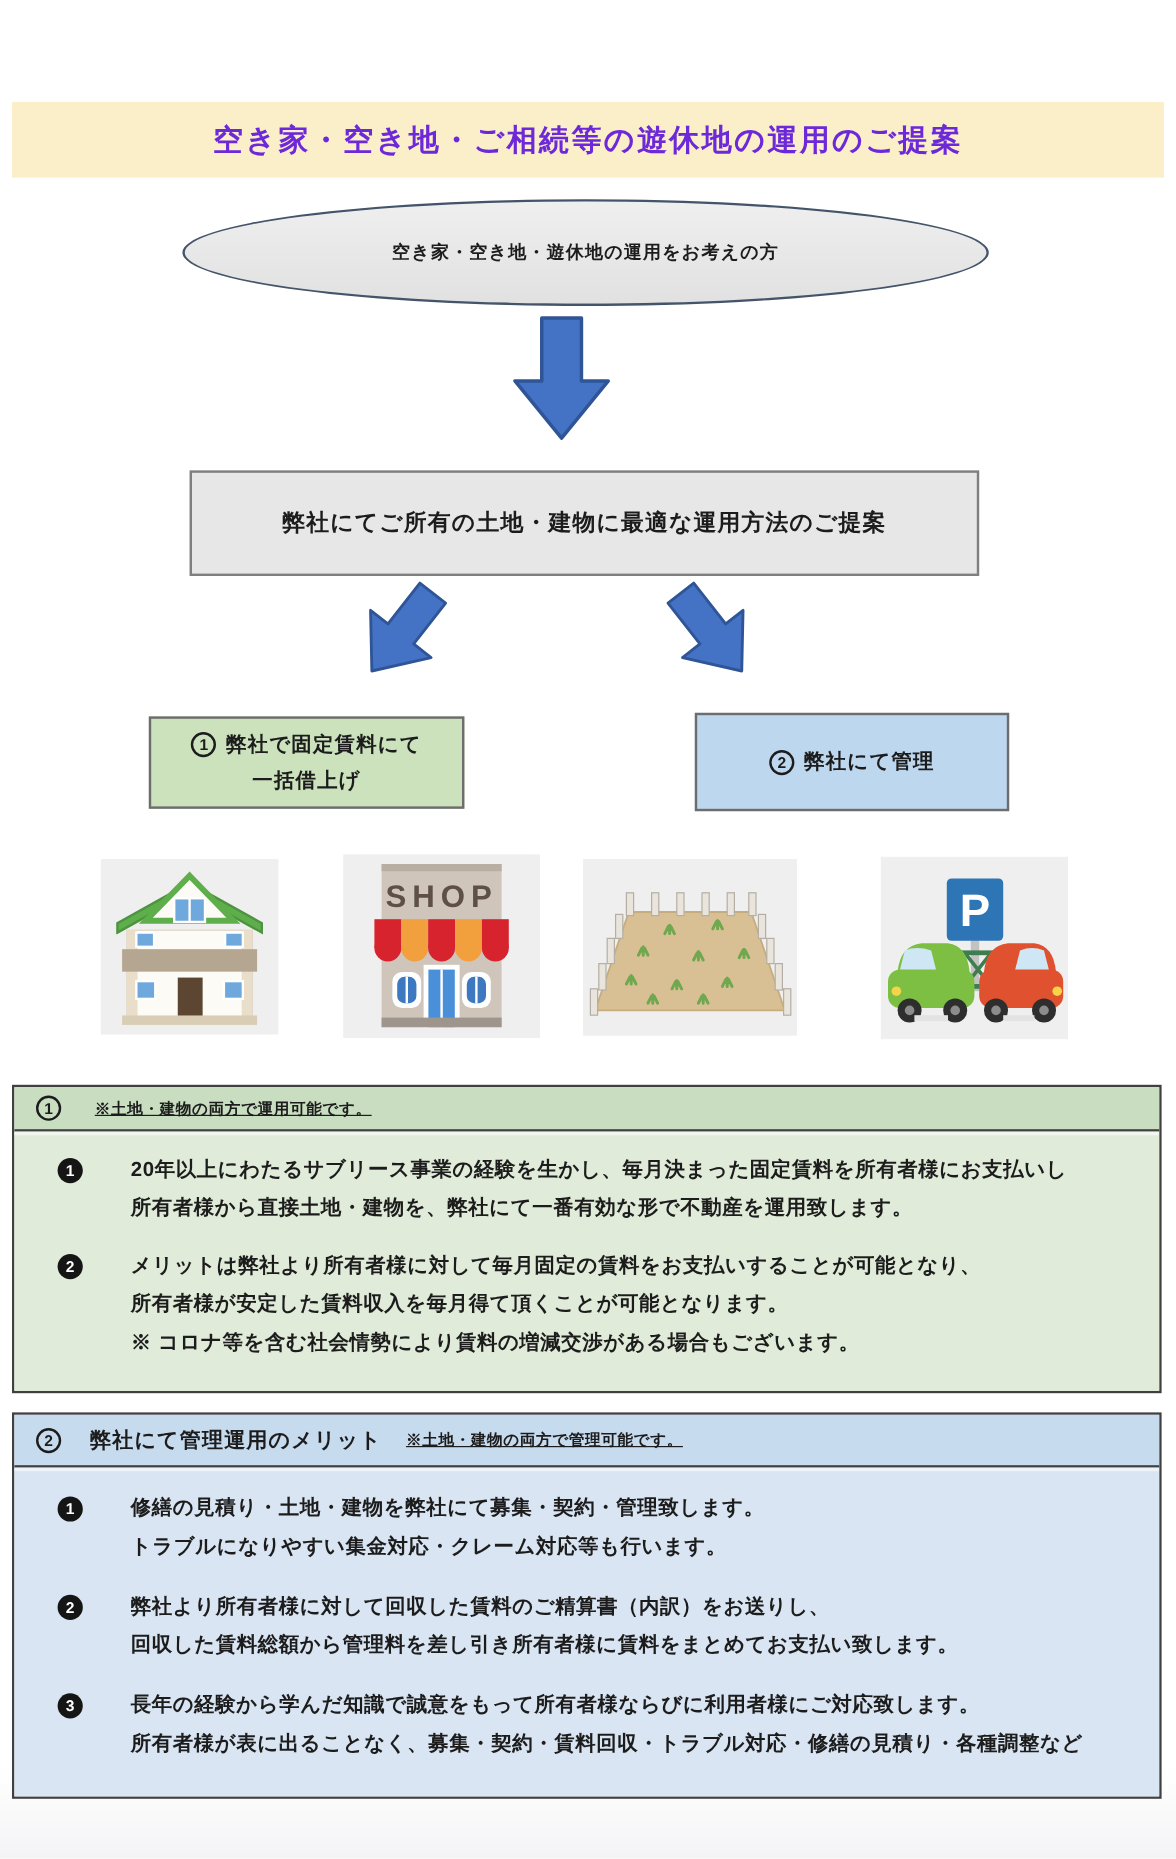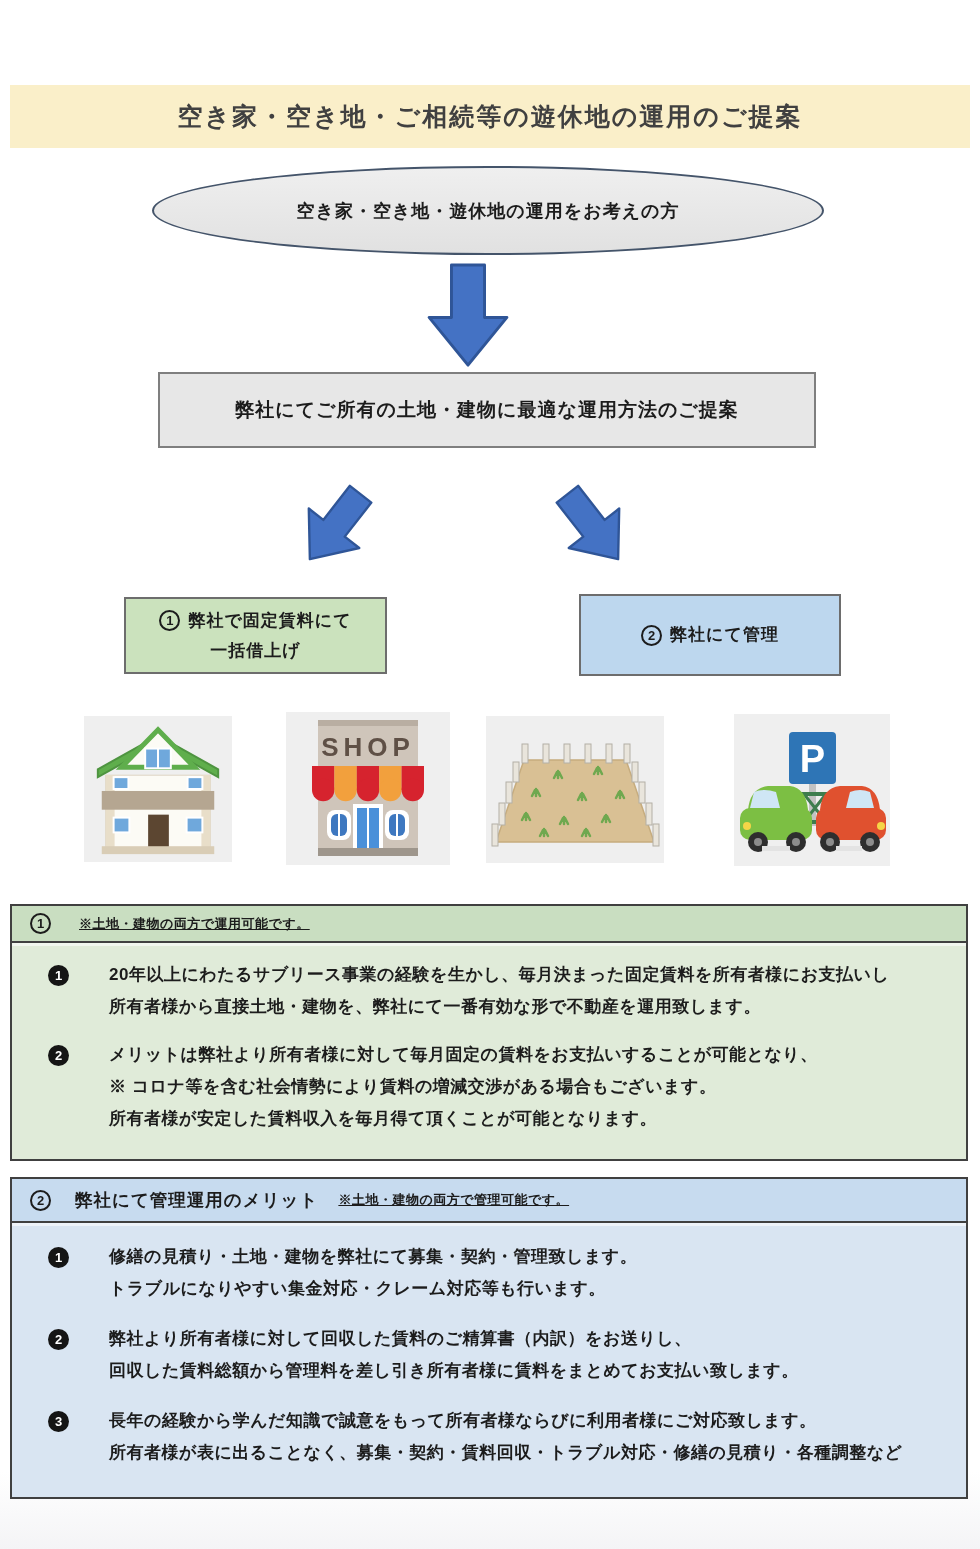--- a/index.html
+++ b/index.html
@@ -7,38 +7,38 @@
   .page {
     position:relative; width:980px; height:1549px; margin:0 auto;
     background:linear-gradient(#ffffff 95%, #f4f4f6 100%);
     font-family:"Liberation Sans", sans-serif;
     font-weight:bold; color:#1c1c1c; overflow:hidden;
   }
 
   
   .banner { position:absolute; left:10px; top:85px; width:960px; height:63px;
     background:#FAEFC9; display:flex; align-items:center; justify-content:center; }
-  .banner-text { font-size:25px; letter-spacing:2px; color:#404040;text-align:center; }
+  .banner-text { font-size:25px; letter-spacing:2px; color:#6d28d9;text-align:center; }
 
   
   .ellipse { position:absolute; left:152px; top:166px; width:672px; height:89px;
     background:linear-gradient(#efefef, #e1e1e1);
     border:2px solid #44546A; border-radius:50%;
     display:flex; align-items:center; justify-content:center; }
-  .ellipse-text { font-size:18px; letter-spacing:1px; }
+  .ellipse-text { font-size:15px; letter-spacing:1px; }
 
   
   .arrow-down { position:absolute; left:424px; top:262px; width:88px; height:107px; }
   .arrow-diag { position:absolute; width:72px; height:102px; }
   .arrow-diag.left  { left:299px; top:476px; transform:rotate(38deg); }
   .arrow-diag.right { left:557px; top:476px; transform:rotate(-38deg); }
   .arrow-svg { width:100%; height:100%; display:block; }
 
   
-  .proposal-box { position:absolute; left:158px; top:372px; width:658px; height:76px;
+  .proposal-box { position:absolute; left:158px; top:392px; width:658px; height:88px;
     background:#E7E7E7; border:2px solid #7f7f7f;
     display:flex; align-items:center; justify-content:center;font-family:Liberation Serif, serif; }
   .proposal-text { font-size:19px; letter-spacing:1px; }
 
   
   .option-box { position:absolute; border:2px solid #6d6d6d;
     display:flex; flex-direction:column; align-items:center; justify-content:center;
     font-size:17px; letter-spacing:1px; line-height:30px; }
   .option1 { left:124px; top:597px; width:263px; height:77px; background:#CBE2BD; }
   .option2 { left:579px; top:594px; width:262px; height:82px; background:#BDD7EE; }
@@ -260,22 +260,22 @@
         <span class="dot-badge">1</span>
         <div class="merit-lines">
           <div>20年以上にわたるサブリース事業の経験を生かし、毎月決まった固定賃料を所有者様にお支払いし</div>
           <div>所有者様から直接土地・建物を、弊社にて一番有効な形で不動産を運用致します。</div>
         </div>
       </div>
       <div class="merit-item">
         <span class="dot-badge">2</span>
         <div class="merit-lines">
           <div>メリットは弊社より所有者様に対して毎月固定の賃料をお支払いすることが可能となり、</div>
+          <div>所有者様が安定した賃料収入を毎月得て頂くことが可能となります。</div>
           <div>※ コロナ等を含む社会情勢により賃料の増減交渉がある場合もございます。</div>
-          <div>所有者様が安定した賃料収入を毎月得て頂くことが可能となります。</div>
         </div>
       </div>
     </div>
   </div>
 
   <div class="section section-blue">
     <div class="section-header">
       <span class="ring-badge">2</span>
       <span class="section-title">弊社にて管理運用のメリット</span>
       <span class="section-note">※土地・建物の両方で管理可能です。</span>

